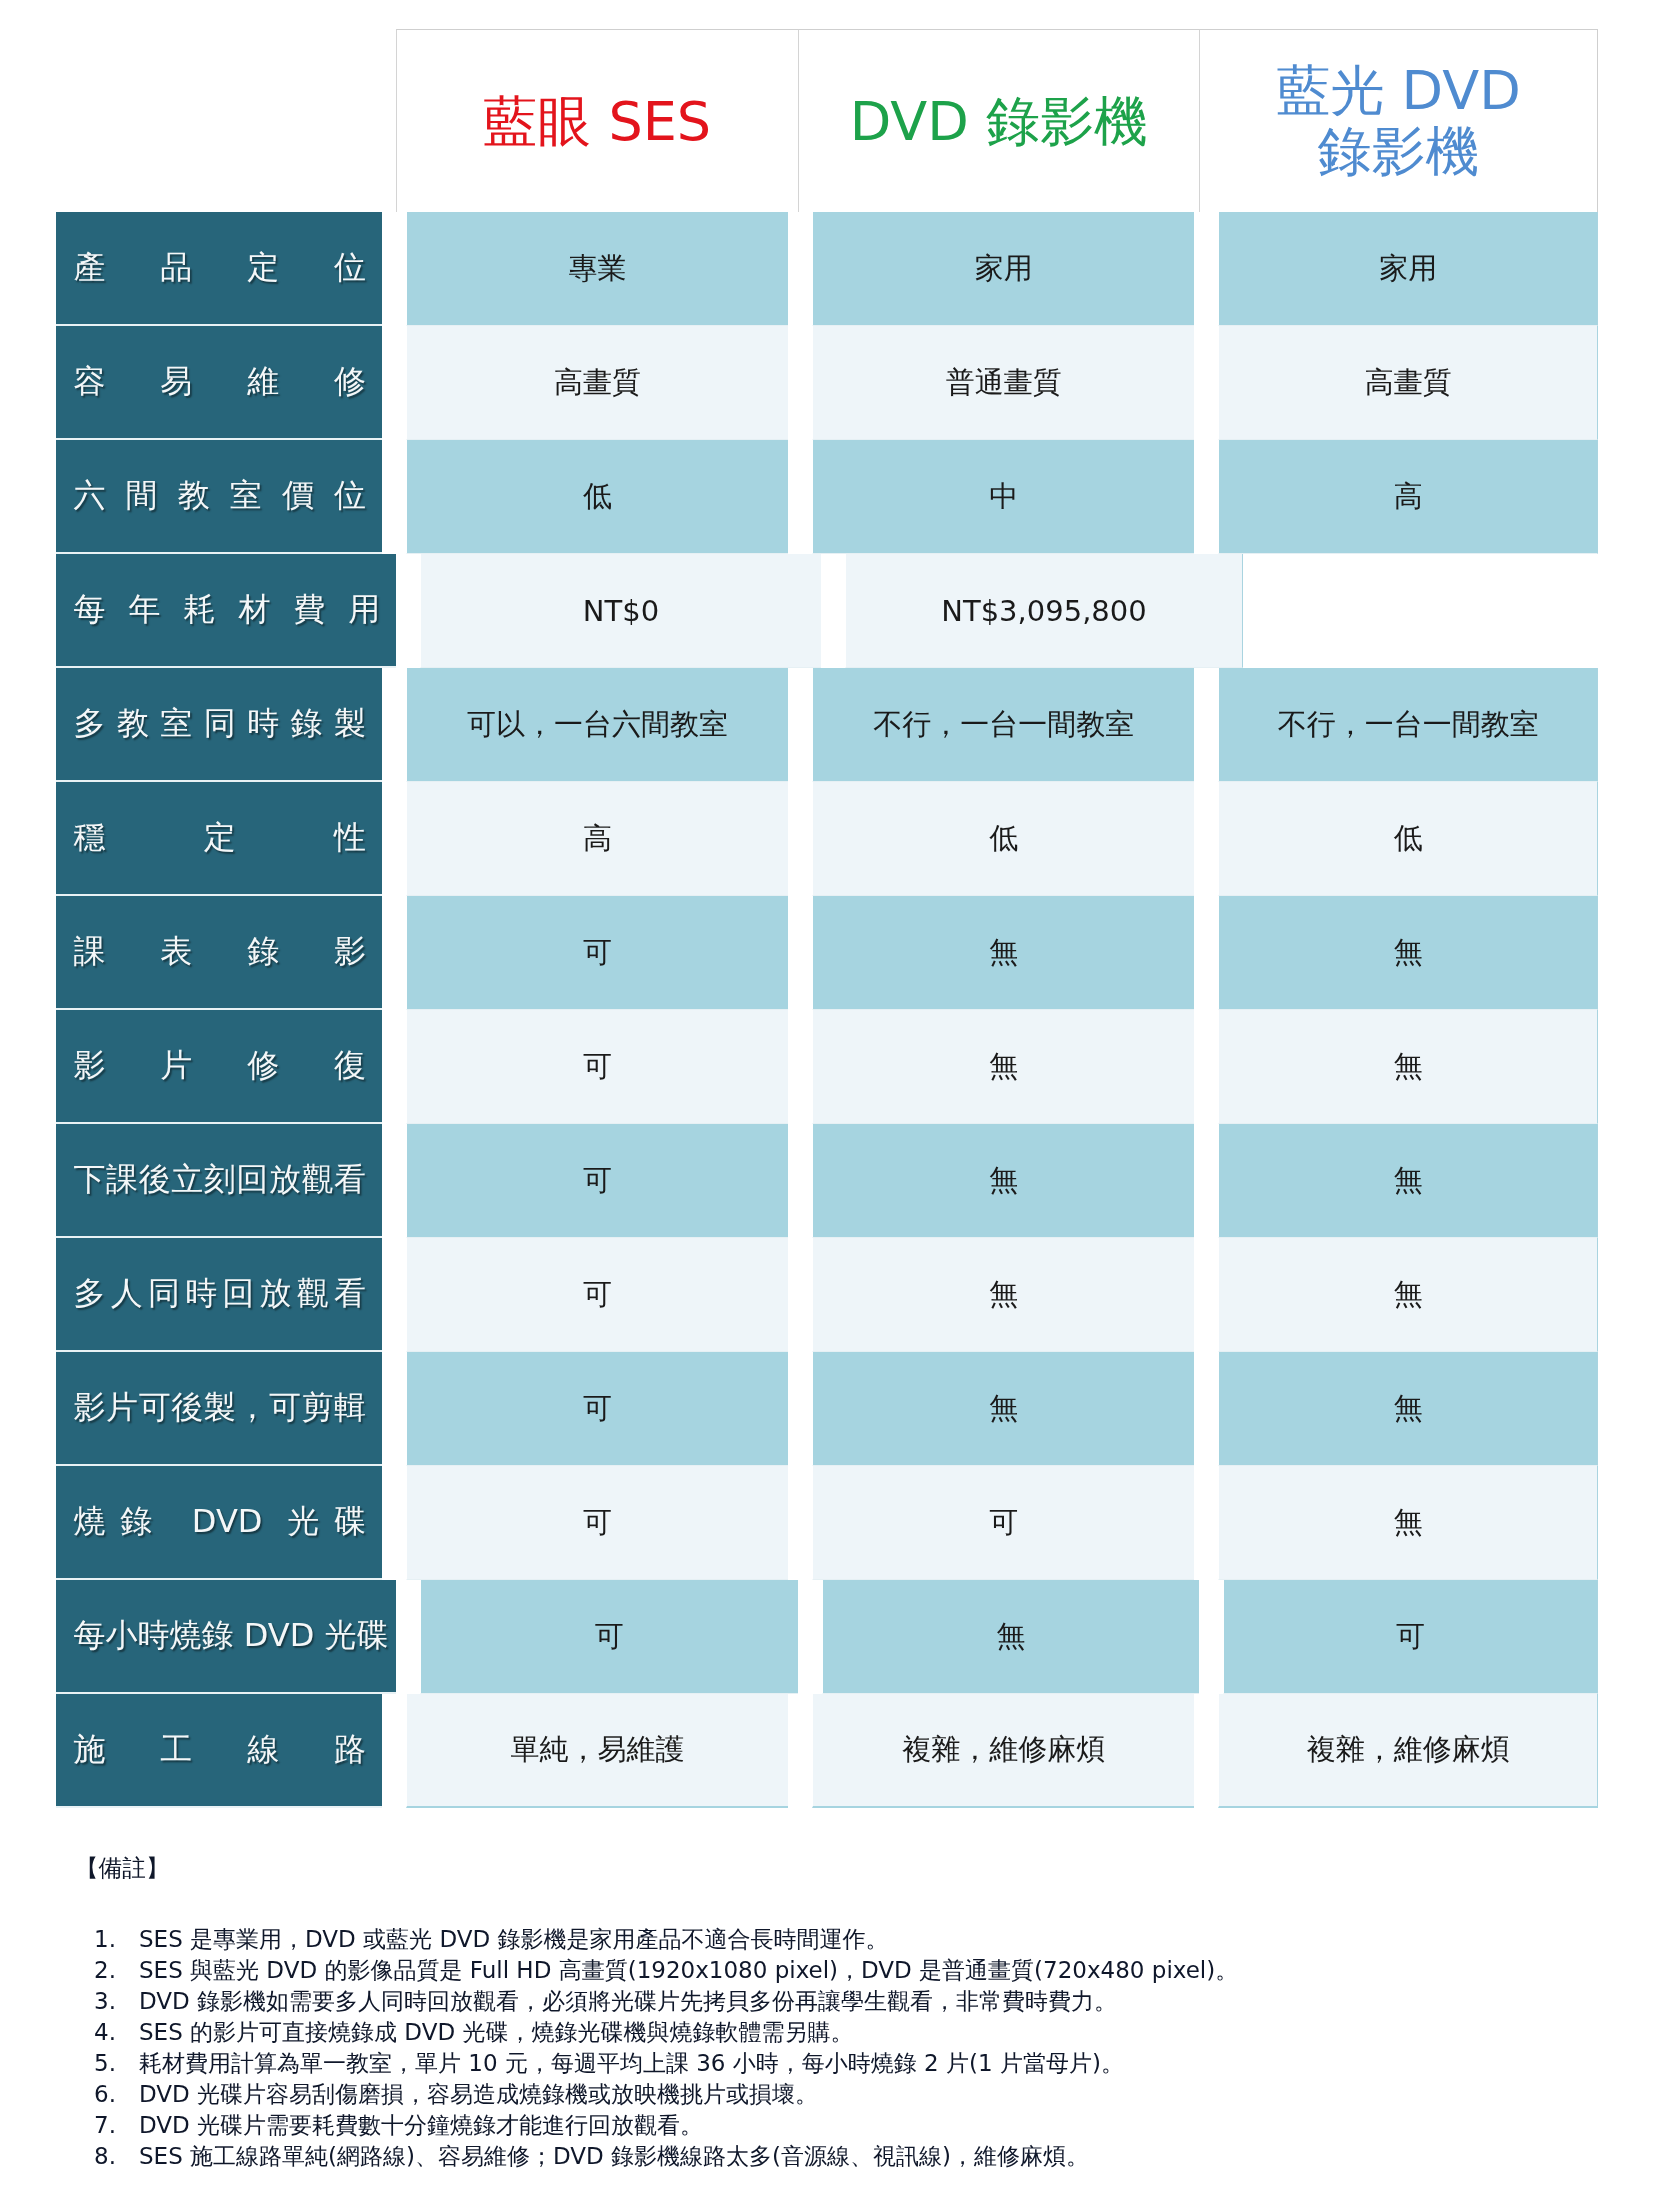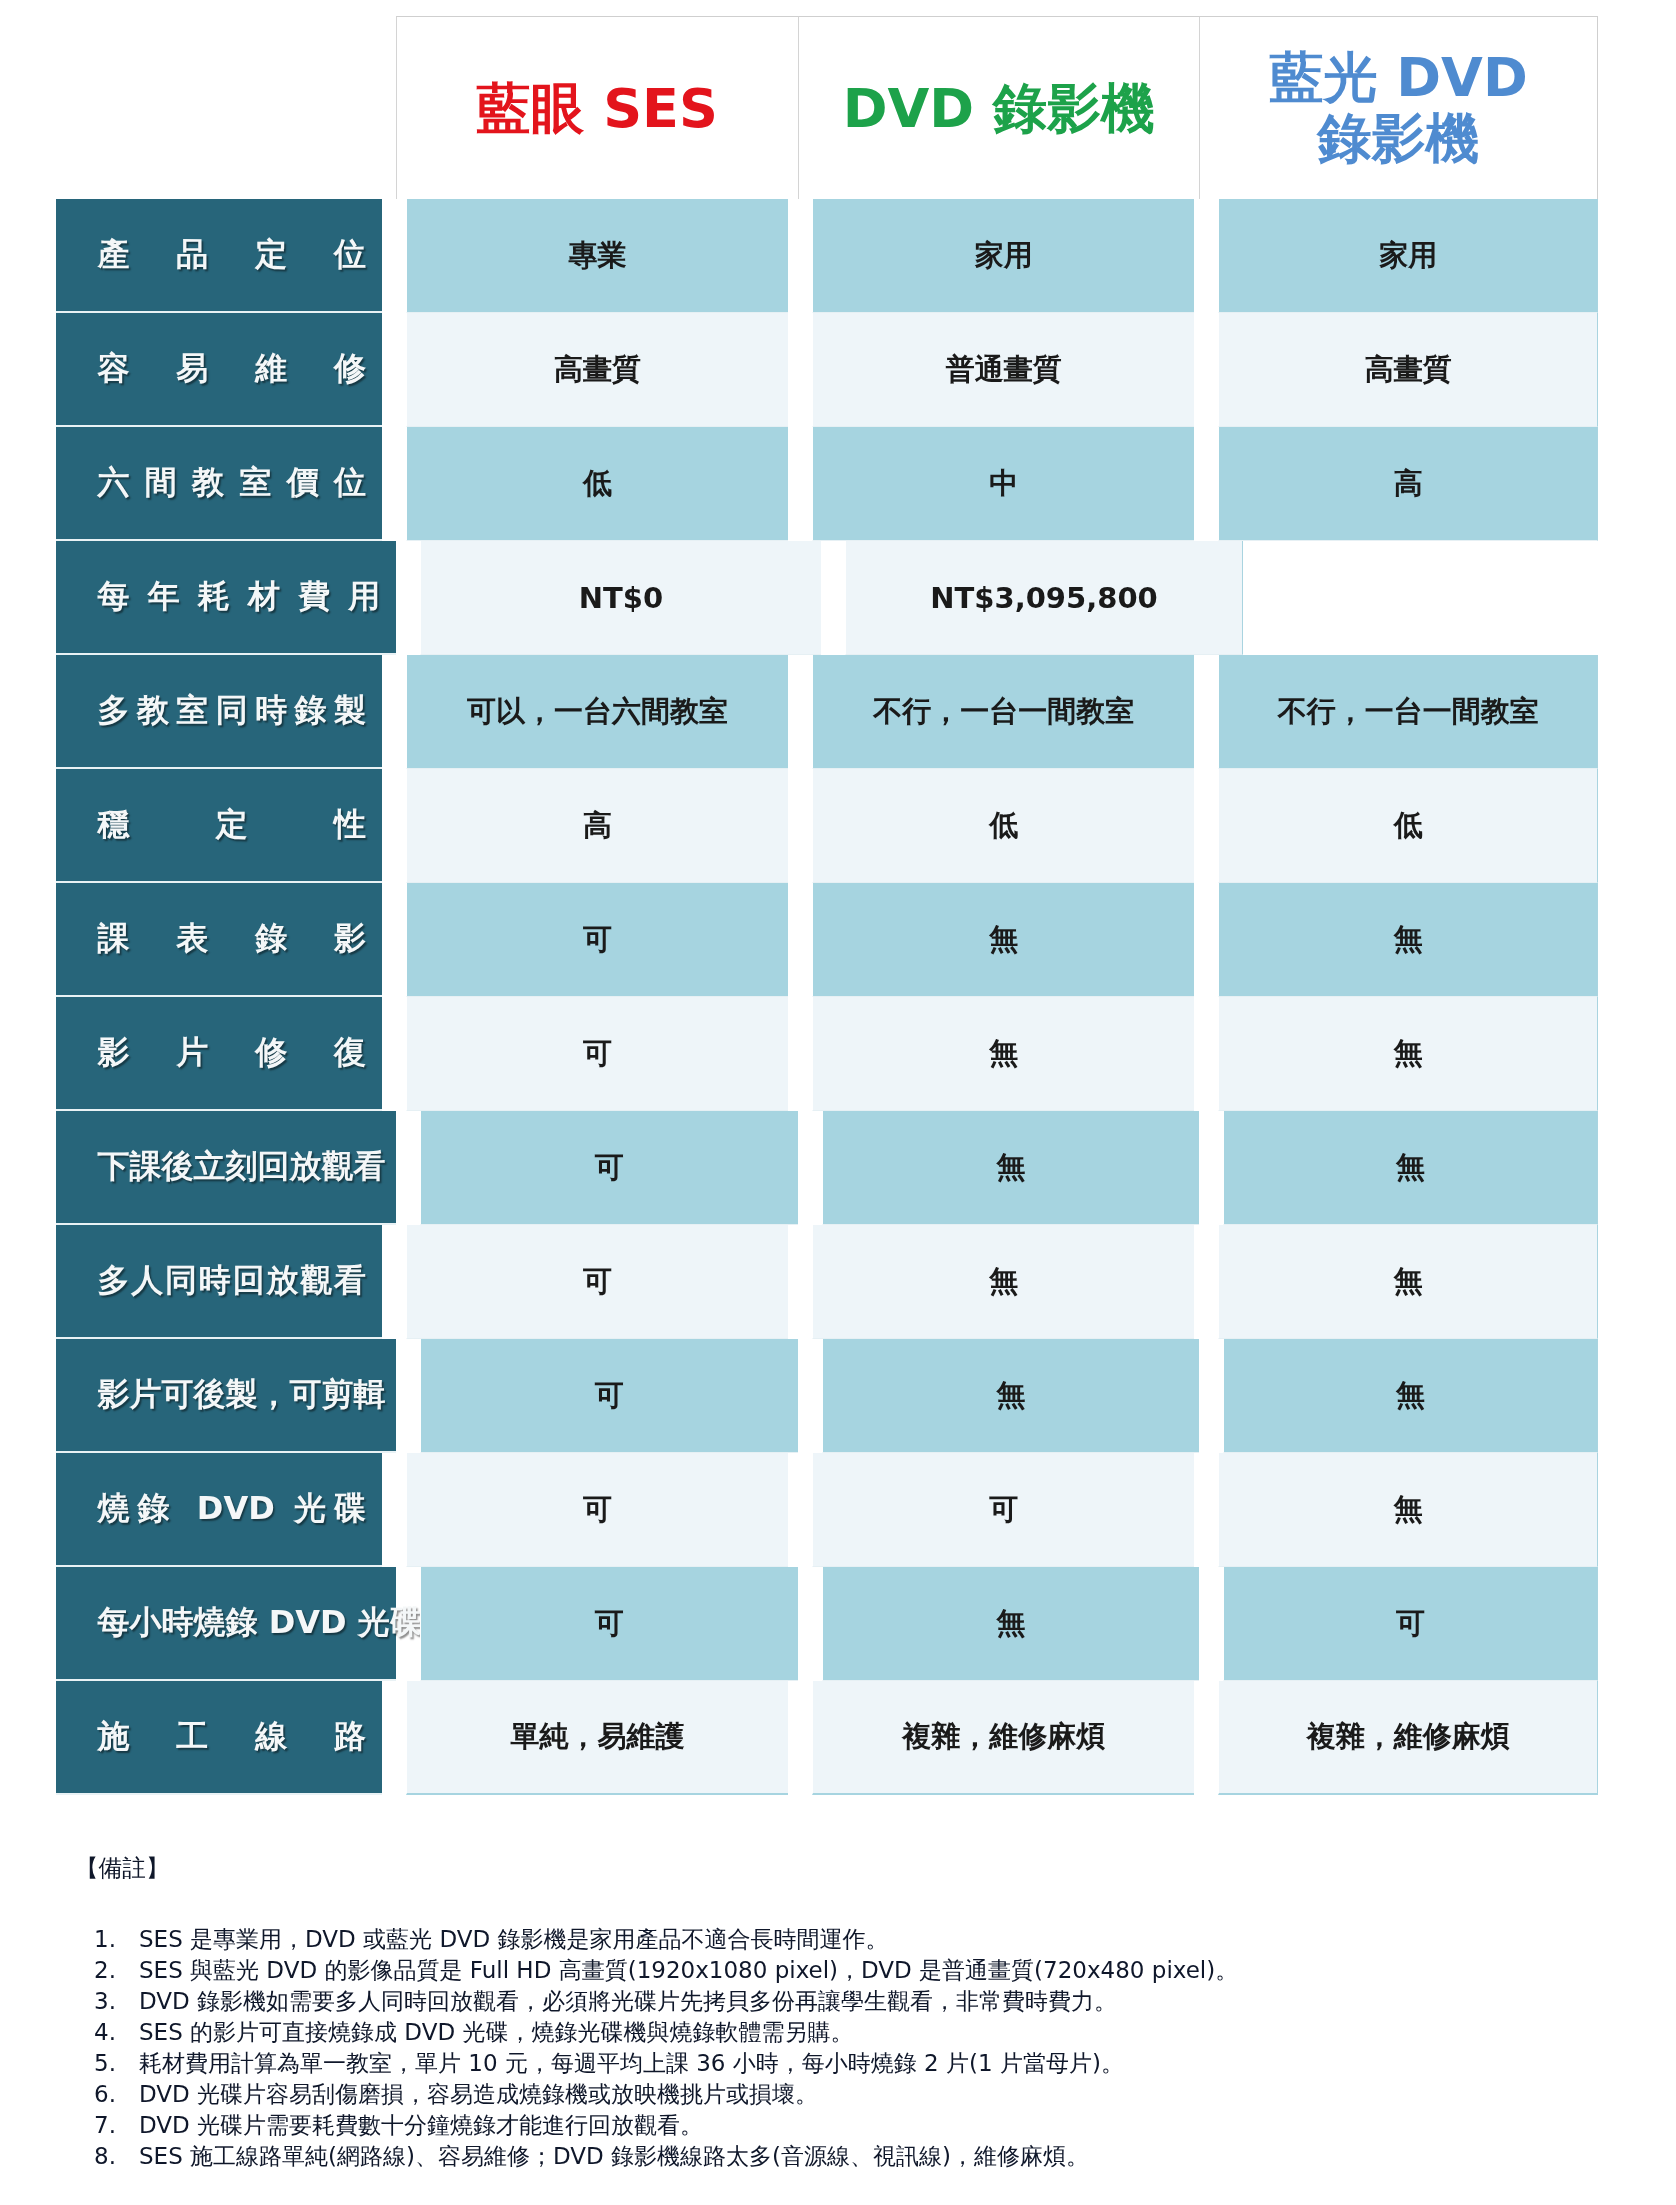--- a/index.html
+++ b/index.html
@@ -1,24 +1,24 @@
 <!DOCTYPE html>
 <html style="font-size:14px"><head>
   <meta charset="utf-8">
   <style>
     html, body { margin: 0; padding: 0; background: #ffffff; }
     body { width: 1676px; height: 2205px; position: relative; font-family: "DejaVu Sans", "Liberation Sans", sans-serif; overflow: hidden; }
-    .table { position: absolute; left: 56px; top: 16px; width: 1542px; font-weight: bold; }
+    .table { position: absolute; left: 56px; top: 29px; width: 1542px; }
     .header-row { display: flex; height: 183px; }
     .header-blank { width: 340px; height: 183px; background: #ffffff; }
     .header-cell { width: 401px; height: 182px; border-top: 1.7px solid #cfcfcf; border-left: 1.7px solid #d4d4d4; background: #ffffff; display: flex; align-items: center; justify-content: center; text-align: center; font-size: 54px; line-height: 61px; white-space: pre-line; }
     .header-cell.last { border-right: 1.7px solid #cfcfcf; width: 397px; }
     .row { display: flex; height: 114px; }
     .label { width: 340px; height: 114px; background: #27657a; color: #f4f7f8; box-sizing: border-box; padding: 0 15.7px 0 17.5px; display: flex; align-items: center; font-size: 32px; text-shadow: 1.7px 1.7px 1.7px rgba(0,0,0,0.45); border-bottom: 2.6px solid #e9f2f5; }
-    .label span { display: block; width: 100%; text-align: justify; text-align-last: justify; white-space: nowrap; margin-left: 24px; }
+    .label span { display: block; width: 100%; text-align: justify; text-align-last: justify; white-space: nowrap; }
     .cell { width: 401px; height: 114px; box-sizing: border-box; display: flex; align-items: center; justify-content: center; font-size: 29px; color: #1a1a1a; border-left: 1.7px solid #ffffff; border-bottom: 1.7px solid #e6f0f4; margin-left: 24px; }
     .cell.last { width: 398px; border-right: 1.7px solid #a9d4e0; }
     .row.odd .cell { background: #a6d4e0; }
     .row.even .cell { background: #eef5f9; }
     .row.final .cell { border-bottom: 2.6px solid #a6d4e0; }
     .notes { position: absolute; left: 75px; top: 1852px; color: #0f172a; }
     .notes-title { font-size: 23.6px; margin-bottom: 40px; }
     .note { display: flex; font-size: 23px; line-height: 31px; }
     .note-num { width: 45px; padding-left: 19px; }
   </style>

